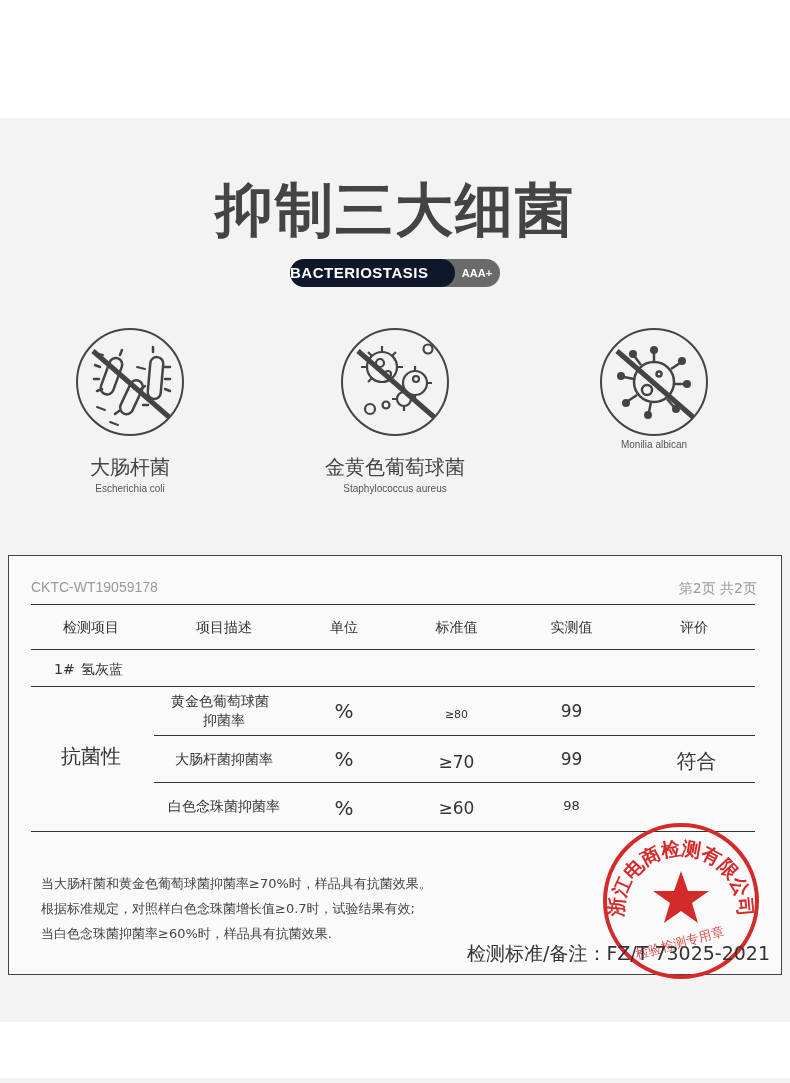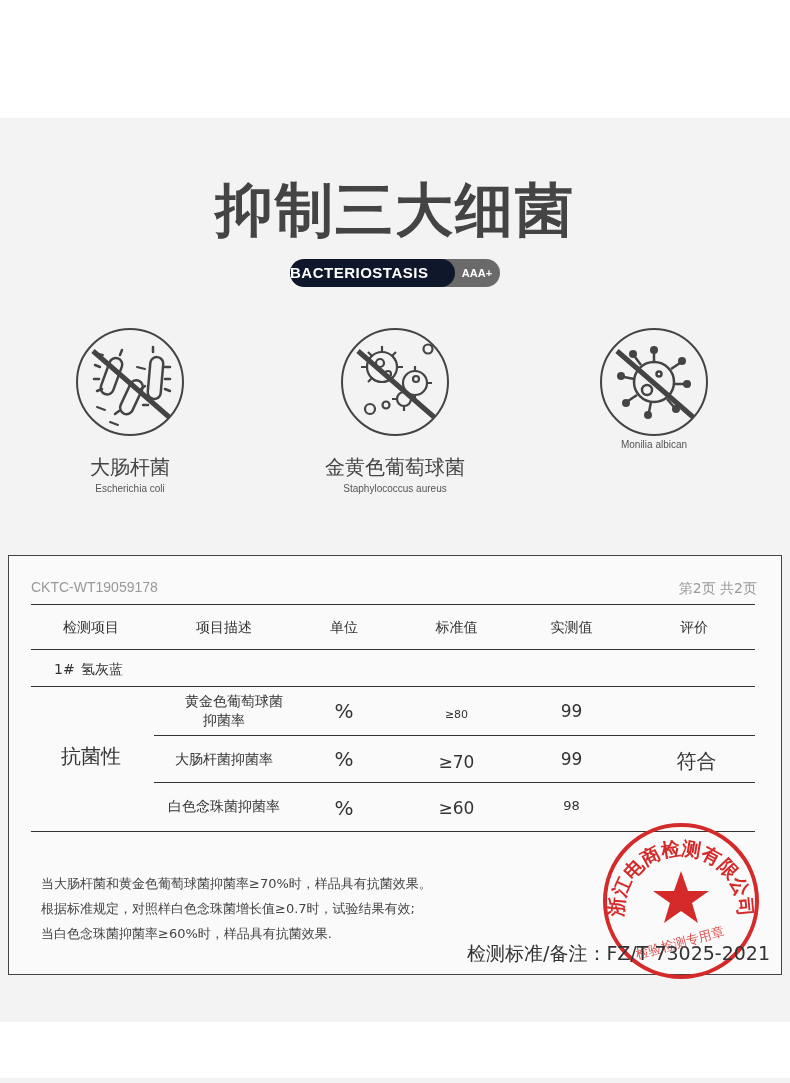--- a/index.html
+++ b/index.html
@@ -118,21 +118,21 @@
   <div class="hline" style="left:22px;top:93px;width:724px;"></div>
 
   <div class="td" style="left:45px;top:105px;">1#</div>
   <div class="td" style="left:72px;top:105px;">氢灰蓝</div>
 
   <div class="hline" style="left:22px;top:130px;width:724px;"></div>
 
   <div class="td big" style="left:22px;width:120px;top:187px;">抗菌性</div>
   <div class="td big" style="left:640px;width:95px;top:192px;">符合</div>
 
-  <div class="td" style="left:160px;width:130px;top:137px;">黄金色葡萄球菌</div>
+  <div class="td" style="left:146px;width:130px;top:137px;">黄金色葡萄球菌</div>
   <div class="td" style="left:150px;width:130px;top:156px;">抑菌率</div>
   <div class="td big" style="left:290px;width90px;width:90px;top:143px;">%</div>
   <div class="td big" style="left:400px;width:95px;top:152px;font-size:11px;">≥80</div>
   <div class="td big" style="left:515px;width:95px;top:145px;font-size:17px;">99</div>
 
   <div class="hline" style="left:145px;top:179px;width:601px;"></div>
 
   <div class="td" style="left:150px;width:130px;top:195px;">大肠杆菌抑菌率</div>
   <div class="td big" style="left:290px;width:90px;top:191px;">%</div>
   <div class="td big" style="left:400px;width:95px;top:196px;font-size:17px;">≥70</div>

